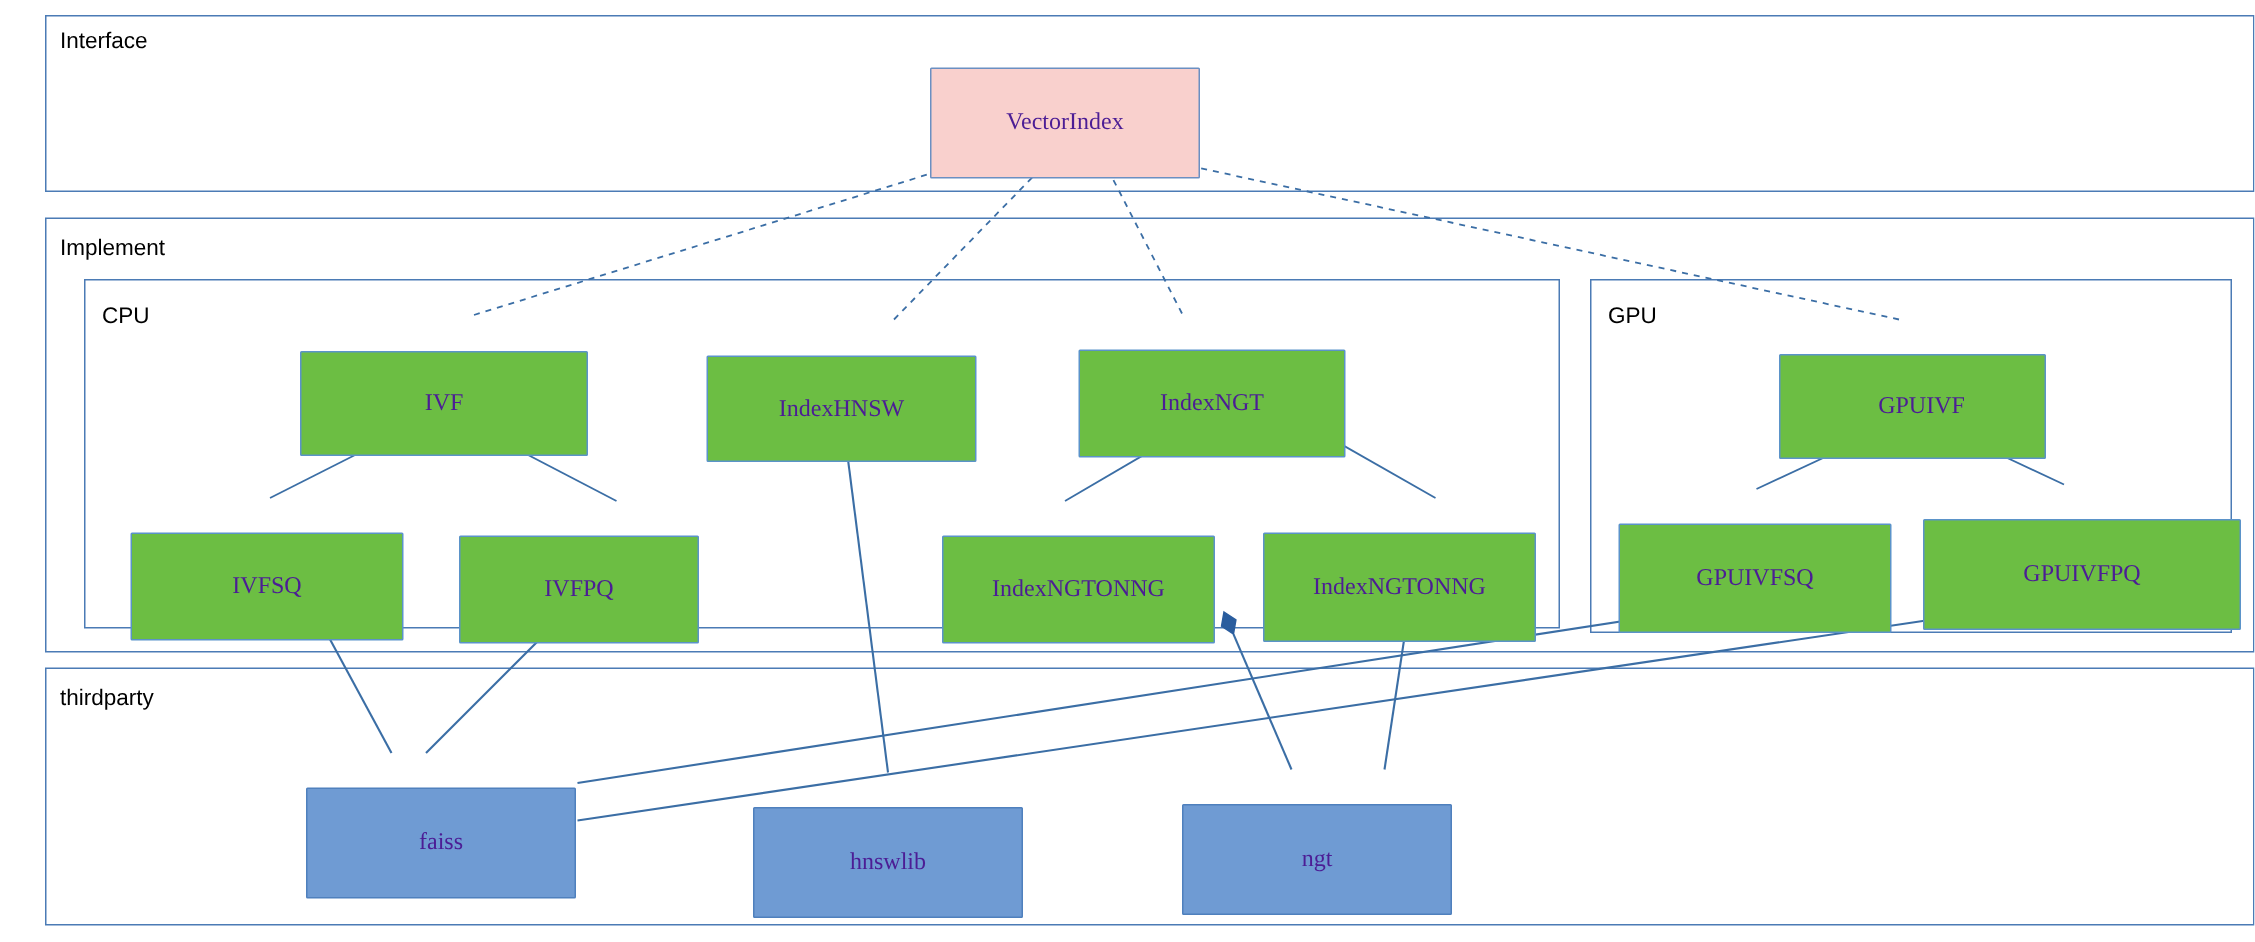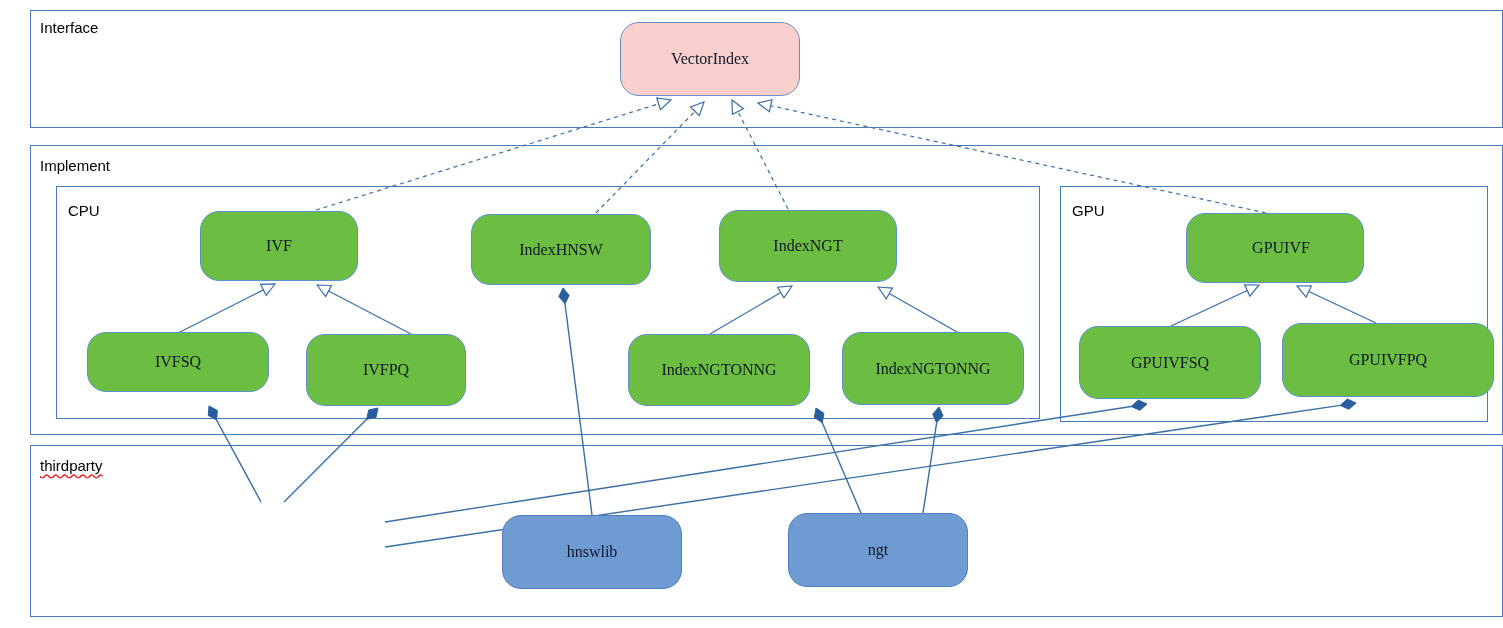--- a/index.html
+++ b/index.html
@@ -5,33 +5,32 @@
   html,body{margin:0;padding:0;background:#ffffff;}
   body{width:1503px;height:628px;position:relative;overflow:hidden;
        font-family:"Liberation Sans", sans-serif;}
   #stage{position:absolute;left:16px;top:0;width:1503px;height:628px;}
 
   
   .group{position:absolute;border:1px solid #4b7bb5;background:transparent;box-sizing:border-box;}
   .group-label{position:absolute;font-family:"Liberation Sans", sans-serif;
                font-size:15px;color:#000;white-space:nowrap;}
   .group-label.misspelled{
-      text-decoration:underline;
       text-decoration-color:#e8252a;
       text-decoration-style:wavy;
       text-decoration-skip-ink:none;
       text-underline-offset:2px;
       text-align:right;
   }
 
   
-  .node{position:absolute;box-sizing:border-box;border-radius:19px;
+  .node{position:absolute;box-sizing:border-box;border-radius:1px;
         display:flex;align-items:center;justify-content:center;
-        font-family:"Liberation Serif", serif;font-size:16px;color:#0f172a;
-        text-align:center;line-height:1.1;}
+        font-family:"Liberation Serif", serif;font-size:16px;color:#4c1d95;
+        text-align:center;line-height:1.1;margin-top:23px;}
   .node.iface{background:#f9d0cd;border:1.3px solid #6b8fc2;}
   .node.impl{background:#6cbe43;border:1.3px solid #5b93c9;}
   .node.third{background:#6f9bd3;border:1.3px solid #4f80bd;}
 
   
   #edges{position:absolute;left:0;top:0;width:1503px;height:628px;
          pointer-events:none;overflow:visible;}
 </style>
 </head>
 <body>
@@ -116,28 +115,29 @@
         <polygon points="1131,404 1123.889994231983,410.36300384871544 1115.1884593747882,406.4485062910433 1122.298465142805,400.0855024423278" fill="#2a5d9e" stroke="#2a5d9e" stroke-width="1"></polygon>
       </g>
       <g>
         <line x1="369" y1="547" x2="1324.1730948371007" y2="405.3471414453733" stroke="#3b6ea5" stroke-width="1.4" stroke-dasharray="none"></line>
         <polygon points="1340,403 1332.8493683882966,409.31731490062896 1324.1730948371007,405.3471414453733 1331.3237264488039,399.0298265447444" fill="#2a5d9e" stroke="#2a5d9e" stroke-width="1"></polygon>
       </g>
     </svg>
 
   <div class="node iface" style="left: 604px; top: 22px; width: 180px; height: 74px;">VectorIndex</div>
 
-  <div class="node impl" style="left: 184px; top: 211px; width: 158px; height: 70px;">IVF</div>
+  <div class="node impl" style="left: 184px; top: 211px; width: 192px; height: 70px;">IVF</div>
   <div class="node impl" style="left: 455px; top: 214px; width: 180px; height: 71px;">IndexHNSW</div>
   <div class="node impl" style="left: 703px; top: 210px; width: 178px; height: 72px;">IndexNGT</div>
   <div class="node impl" style="left: 1170px; top: 213px; width: 178px; height: 70px; padding-left: 12px;">GPUIVF</div>
 
-  <div class="node impl" style="left: 71px; top: 332px; width: 182px; height: 60px;">IVFSQ</div>
+  <div class="node impl" style="left: 71px; top: 332px; width: 182px; height: 72px;">IVFSQ</div>
   <div class="node impl" style="left: 290px; top: 334px; width: 160px; height: 72px;">IVFPQ</div>
   <div class="node impl" style="left: 612px; top: 334px; width: 182px; height: 72px;">IndexNGTONNG</div>
   <div class="node impl" style="left: 826px; top: 332px; width: 182px; height: 73px;">IndexNGTONNG</div>
   <div class="node impl" style="left: 1063px; top: 326px; width: 182px; height: 73px;">GPUIVFSQ</div>
   <div class="node impl" style="left: 1266px; top: 323px; width: 212px; height: 74px;">GPUIVFPQ</div>
 
+  <div class="node third" style="left: 188px; top: 502px; width: 180px; height: 74px;">faiss</div>
   <div class="node third" style="left: 486px; top: 515px; width: 180px; height: 74px;">hnswlib</div>
   <div class="node third" style="left: 772px; top: 513px; width: 180px; height: 74px;">ngt</div>
 
 </div>
 
 </body></html>

